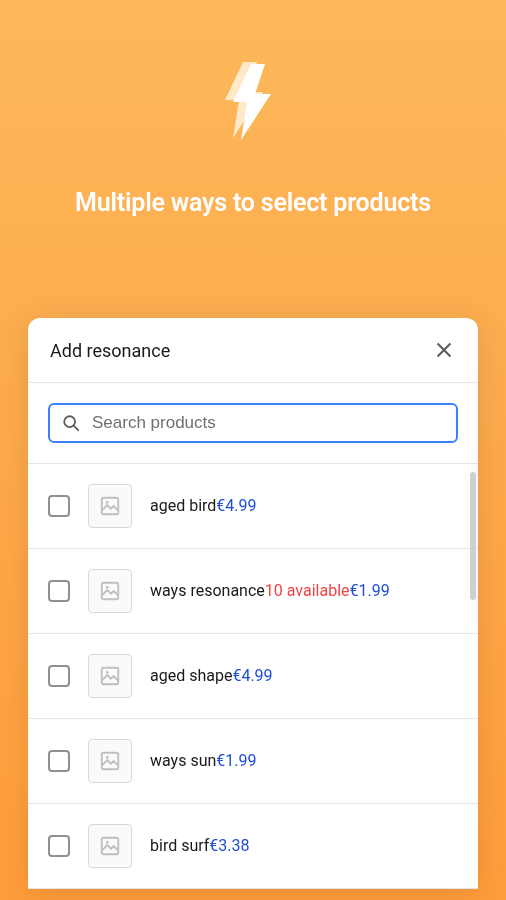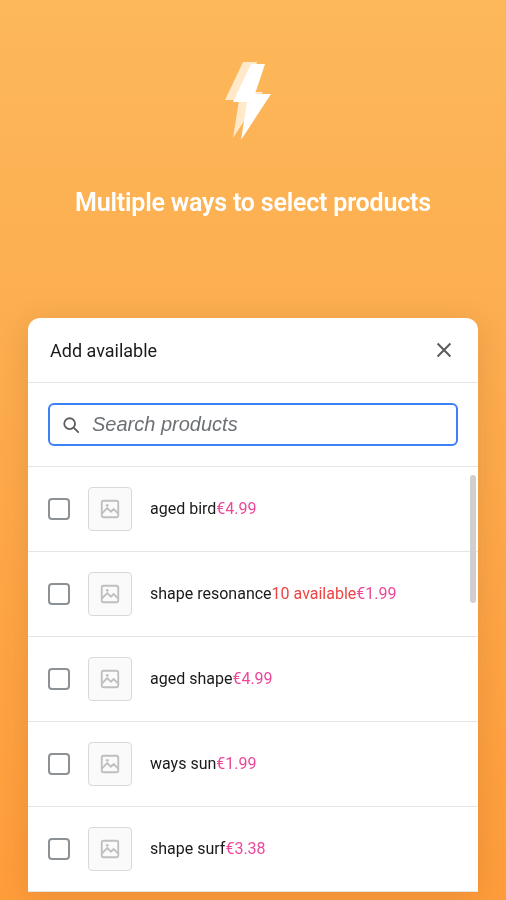--- a/index.html
+++ b/index.html
@@ -79,25 +79,24 @@
       gap: 12px;
     }
     .search-box svg {
       width: 18px;
       height: 18px;
       flex-shrink: 0;
     }
     .search-input {
       border: none;
       outline: none;
-      font-size: 20px;
+      font-size: 17px;
       color: #1a1a1a;
       flex: 1;
       background: transparent;
-      font-style: italic;
     }
     .search-input::placeholder {
       color: #6d7175;
     }
     .product-list {
       border-top: 1px solid #e5e5e5;
       position: relative;
     }
     .product-row {
       display: flex;
@@ -141,21 +140,21 @@
       color: #1a1a1a;
       line-height: 1.3;
     }
     .product-availability {
       font-size: 16px;
       color: #ef4444;
       line-height: 1.3;
     }
     .product-price {
       font-size: 16px;
-      color: #ec4899;
+      color: #1d4ed8;
       line-height: 1.3;
     }
     .scrollbar-track {
       position: absolute;
       right: 2px;
       top: 8px;
       width: 6px;
       height: 128px;
       background: #cfcfcf;
       border-radius: 3px;
@@ -169,21 +168,21 @@
     <svg width="60" height="80" viewBox="0 0 60 80" fill="none">
       <path d="M24 2 L6 40 L20 40 L14 78 L44 32 L28 32 L38 2 Z" fill="#FFE9C9" transform="translate(-4,-2)"></path>
       <path d="M28 2 L10 40 L24 40 L18 78 L48 32 L32 32 L42 2 Z" fill="white"></path>
     </svg>
   </span>
   <div class="hero-title">Multiple ways to select products</div>
 </div>
 
 <div class="modal">
   <div class="modal-header">
-    <div class="modal-title">Add available</div>
+    <div class="modal-title">Add resonance</div>
     <button class="close-btn">
       <svg viewBox="0 0 24 24" fill="none" stroke="currentColor" stroke-width="2.2">
         <line x1="5" y1="5" x2="19" y2="19"></line>
         <line x1="19" y1="5" x2="5" y2="19"></line>
       </svg>
     </button>
   </div>
 
   <div class="search-wrap">
     <div class="search-box">
@@ -216,21 +215,21 @@
     <div class="product-row">
       <div class="checkbox"></div>
       <div class="thumb">
         <svg viewBox="0 0 24 24">
             <rect x="3" y="3" width="18" height="18" rx="2" fill="none" stroke="#bfbfbf" stroke-width="2"></rect>
             <path d="M3 17 L9 11 L13 15 L16 12 L21 17" fill="none" stroke="#bfbfbf" stroke-width="2"></path>
             <circle cx="9" cy="8" r="1.5" fill="#bfbfbf"></circle>
           </svg>
       </div>
       <div class="product-info">
-        <span class="product-name">shape resonance</span>
+        <span class="product-name">ways resonance</span>
         <span class="product-availability">10 available</span>
         <span class="product-price">€1.99</span>
       </div>
     </div>
 
     <div class="product-row">
       <div class="checkbox"></div>
       <div class="thumb">
         <svg viewBox="0 0 24 24">
             <rect x="3" y="3" width="18" height="18" rx="2" fill="none" stroke="#bfbfbf" stroke-width="2"></rect>
@@ -262,19 +261,19 @@
     <div class="product-row">
       <div class="checkbox"></div>
       <div class="thumb">
         <svg viewBox="0 0 24 24">
             <rect x="3" y="3" width="18" height="18" rx="2" fill="none" stroke="#bfbfbf" stroke-width="2"></rect>
             <path d="M3 17 L9 11 L13 15 L16 12 L21 17" fill="none" stroke="#bfbfbf" stroke-width="2"></path>
             <circle cx="9" cy="8" r="1.5" fill="#bfbfbf"></circle>
           </svg>
       </div>
       <div class="product-info">
-        <span class="product-name">shape surf</span>
+        <span class="product-name">bird surf</span>
         <span class="product-price">€3.38</span>
       </div>
     </div>
 
   </div>
 </div>
 
 </body></html>

